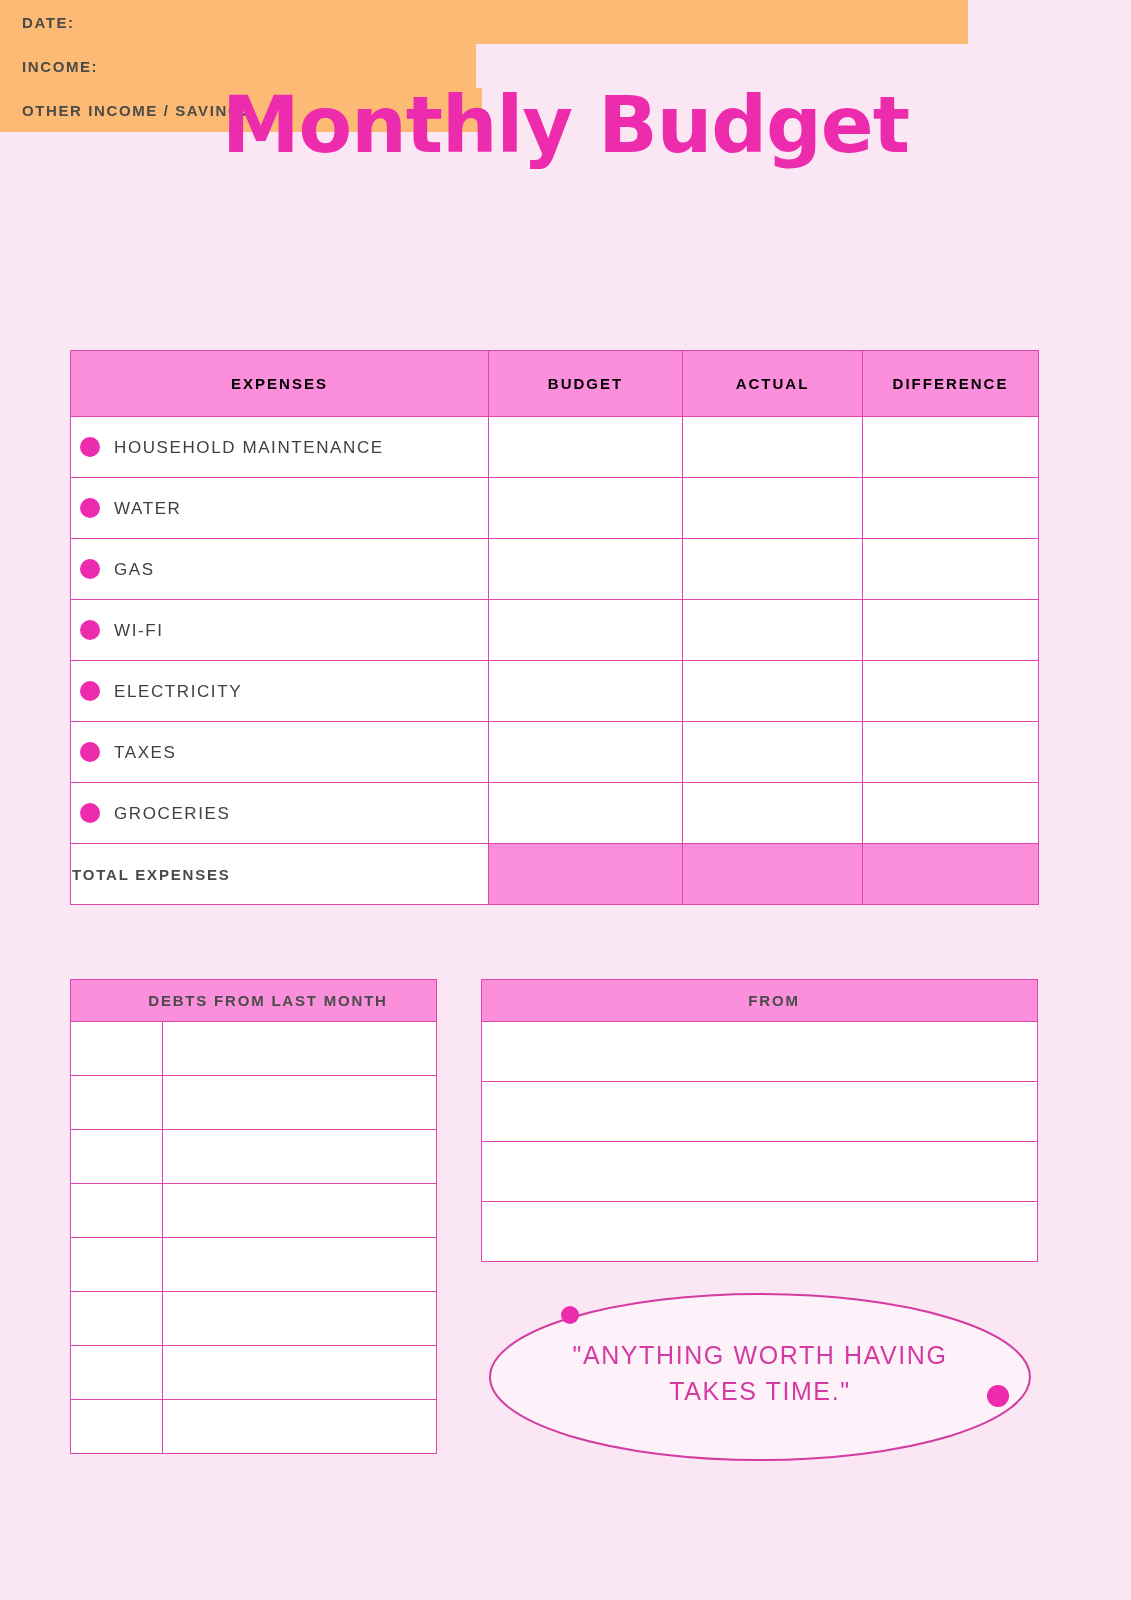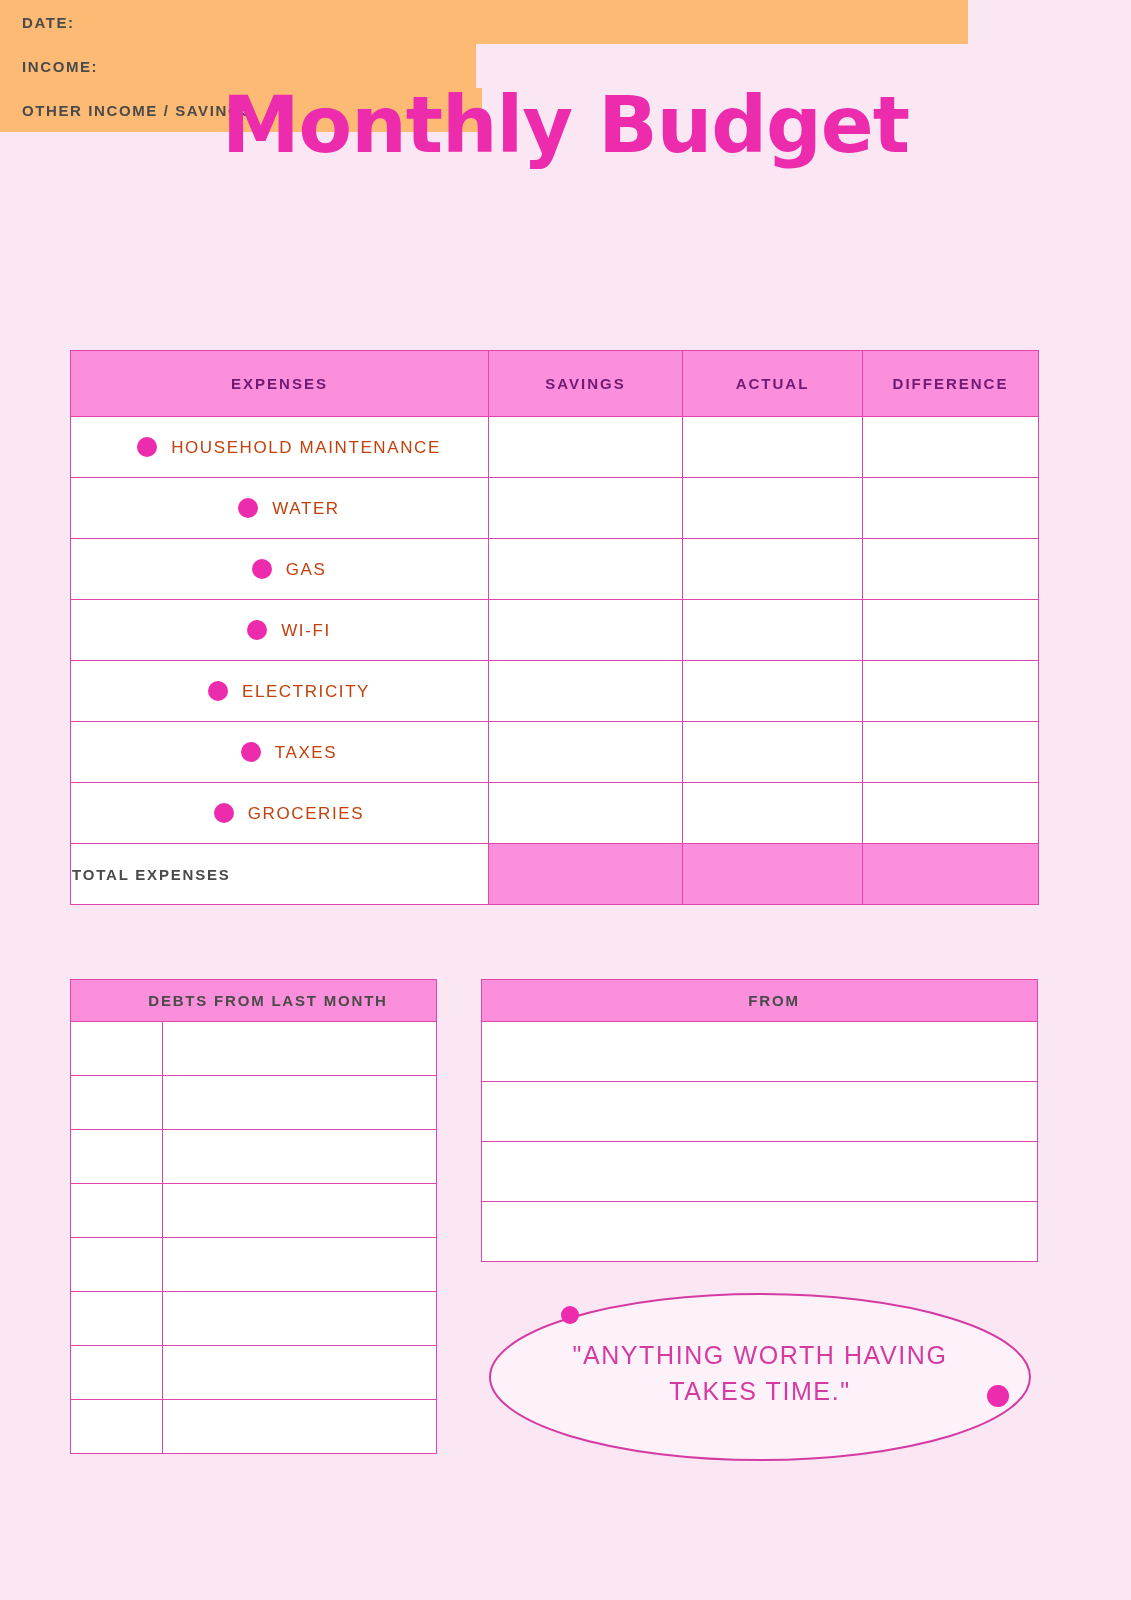--- a/index.html
+++ b/index.html
@@ -77,35 +77,34 @@
   .expenses-table td {
     border: 1.5px solid #e046ac;
     box-sizing: border-box;
     background: #ffffff;
   }
   .expenses-table thead th {
     background: #fb8fdb;
     height: 66px;
     font-size: 15px;
     letter-spacing: 2px;
-    color: #701a75;
+    color: #000000;
     font-weight: bold;
     text-align: center;
     margin-top: 28px;
   }
   .expenses-table tbody td {
     height: 61px;
   }
   .exp-name {
-    padding-left: 20px;
+    padding-left: 9px;
     font-size: 17px;
     letter-spacing: 1.6px;
-    color: #c2410c;
+    color: #404040;
     vertical-align: middle;
-    text-align: center;
   }
   .bullet {
     display: inline-block;
     width: 20px;
     height: 20px;
     border-radius: 50%;
     background: #ec2bad;
     vertical-align: -4px;
     margin-right: 14px;
   }
@@ -211,21 +210,21 @@
   <table class="expenses-table">
     <colgroup>
       <col style="width:418px">
       <col style="width:194px">
       <col style="width:180px">
       <col style="width:176px">
     </colgroup>
     <thead>
       <tr>
         <th>EXPENSES</th>
-        <th>SAVINGS</th>
+        <th>BUDGET</th>
         <th>ACTUAL</th>
         <th>DIFFERENCE</th>
       </tr>
     </thead>
     <tbody>
       <tr>
         <td class="exp-name"><span class="bullet"></span><span>HOUSEHOLD MAINTENANCE</span></td>
         <td></td>
         <td></td>
         <td></td>

